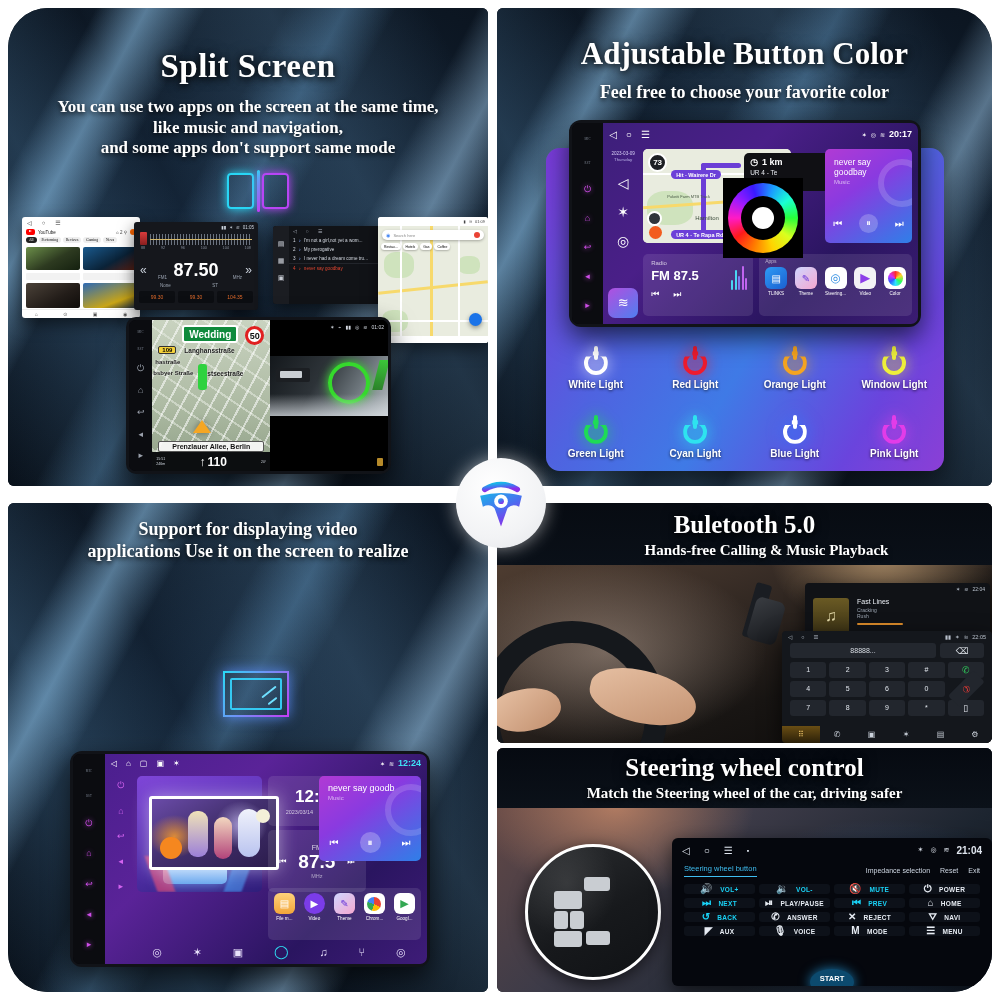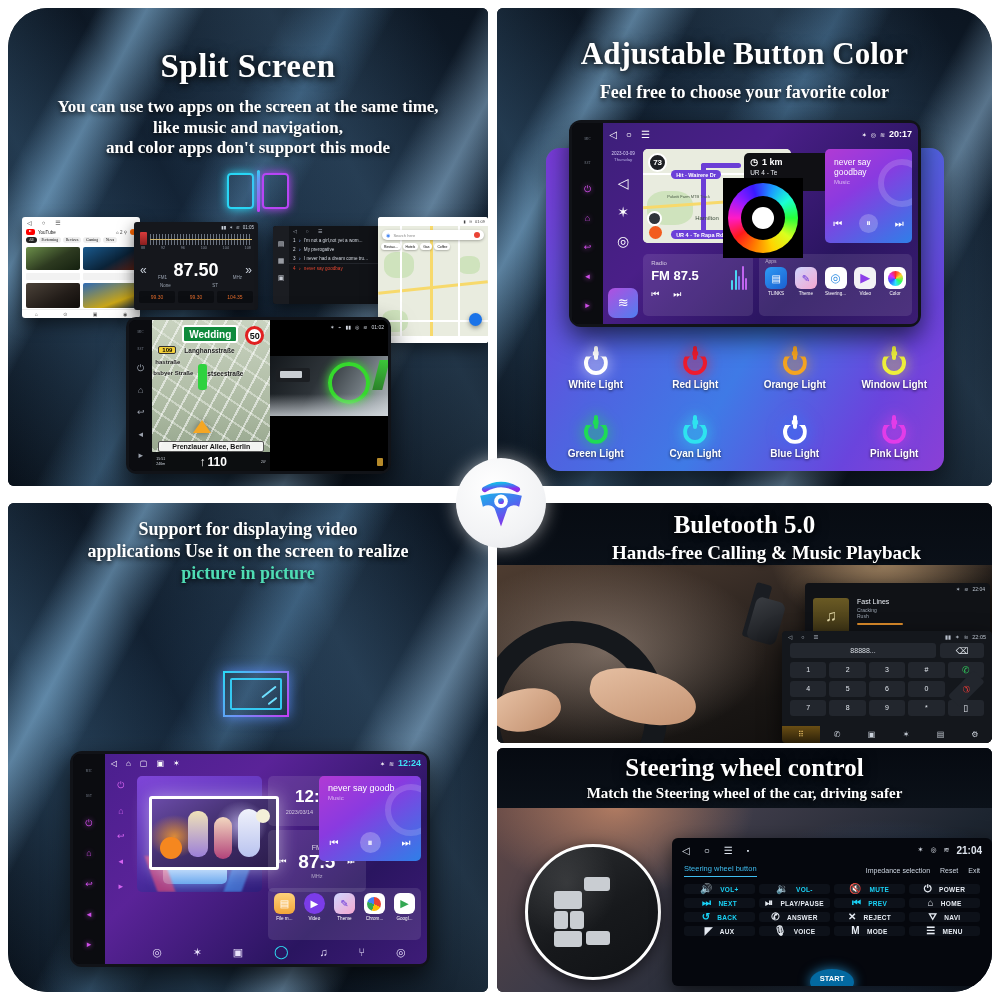--- a/index.html
+++ b/index.html
@@ -98,21 +98,21 @@
   .swtab { color:#3fbdf0; padding-bottom:3px; border-bottom:1.5px solid #3fbdf0; }
   .swtools { margin-left:auto; display:flex; gap:10px; color:#cfd7e3; font-size:7px; }
   .swgrid { display:grid; grid-template-columns:repeat(4,1fr); grid-template-rows:repeat(4,1fr);
             gap:4px; padding:7px 12px 2px; }
   .swbtn { background:#0d1119; border-radius:3px; display:flex; align-items:center; justify-content:center; gap:7px;
            font-family:"Liberation Sans", sans-serif; font-size:6.5px; font-weight:bold; letter-spacing:.3px; }
   .swbtn .g { font-size:10px; line-height:1; }
   .swbtn.on  { color:#19d3f7; }
   .swbtn.off { color:#e7ecf3; }
   .startbtn { position:absolute; left:50%; transform:translateX(-50%); bottom:-9px; width:44px; height:26px;
-              border-radius:50%; background:#0369a1; color:#fff; font-family:"Liberation Sans", sans-serif;
+              border-radius:50%; background:#0c4a6e; color:#fff; font-family:"Liberation Sans", sans-serif;
               font-size:7.5px; font-weight:bold; display:flex; align-items:center; justify-content:center;
               padding-bottom:8px; box-shadow:0 0 12px rgba(35,169,242,.7); }
 
   
   .photo-car { position:absolute; inset:0;
     background:
       radial-gradient(38% 55% at 78% 22%, rgba(255,208,150,.55), rgba(0,0,0,0) 60%),
       radial-gradient(50% 60% at 22% 62%, rgba(222,200,184,.40), rgba(0,0,0,0) 65%),
       linear-gradient(160deg,#5a4536 0%,#3a2e27 38%,#181513 70%,#0c0a09 100%); }
   .wheel-arc { position:absolute; border-radius:50%; border:22px solid #15181c; }
@@ -141,21 +141,21 @@
 <body>
 
 <div id="root">
 
   <div class="panel p-tl">
     <div class="beams"></div>
 
     <div class="htitle" style="margin-top:40px;font-size:33px;letter-spacing:.5px;">Split Screen</div>
     <div class="hsub" style="margin-top:12px;font-size:17px;">You can use two apps on the screen at the same time,</div>
     <div class="hsub" style="font-size:17px;">like music and navigation,</div>
-    <div class="hsub" style="font-size:17px;">and color apps don't support this mode</div>
+    <div class="hsub" style="font-size:17px;">and some apps don't support same mode</div>
 
     <div class="split-glyph" style="left:219px;top:165px;">
       <div class="lb"></div>
         <div class="mid"></div>
         <div class="rb"></div>
     </div>
 
     <div style="position:absolute;left:14px;top:209px;width:118px;height:101px;background:#fff;border-radius:3px;box-shadow:0 6px 16px rgba(0,0,0,.55);overflow:hidden;">
       <div class="fx" style="display:flex;gap:10px;align-items:center;height:11px;padding:0 5px;color:#222;font-size:6px;">
         <span>◁</span>
@@ -571,21 +571,20 @@
         </div>
       </div>
     </div>
   </div>
 
   <div class="panel p-bl">
     <div class="beams"></div>
 
     <div class="hsub" style="margin-top:16px;font-size:18px;">Support for displaying video</div>
     <div class="hsub" style="font-size:18px;">applications Use it on the screen to realize</div>
-    <div class="hsub accent-pip" style="font-size:18px;">picture in picture</div>
 
     <div class="pip-glyph" style="left:215px;top:168px;">
       <div class="inner"></div>
         <div class="sl1"></div>
         <div class="sl2"></div>
     </div>
 
     <div class="hu" style="left:62px;top:248px;width:360px;height:216px;border-radius:12px;">
       <div class="bezel">
         <div class="rail">
@@ -704,21 +703,21 @@
           </div>
         </div>
       </div>
     </div>
   </div>
 
   <div class="panel p-br">
     <div class="photo-car"></div>
     <div style="position:absolute;left:0;right:0;top:0;height:62px;background:linear-gradient(#070b12,#0a1018);"></div>
     <div class="htitle" style="margin-top:8px;font-size:25px;">Buletooth 5.0</div>
-    <div class="hsub" style="margin-top:2px;font-size:19px;margin-left:44px;">Hands-free Calling &amp; Music Playback</div>
+    <div class="hsub" style="margin-top:2px;font-size:15px;margin-left:44px;">Hands-free Calling &amp; Music Playback</div>
 
     <div class="wheel-arc" style="left:-20px;top:118px;width:190px;height:190px;"></div>
     <div class="hand" style="left:-6px;top:186px;width:70px;height:42px;transform:rotate(-12deg);"></div>
     <div class="hand" style="left:92px;top:168px;width:108px;height:52px;transform:rotate(12deg);border-radius:45% 55% 50% 50%;"></div>
 
     <div style="position:absolute;left:252px;top:80px;width:16px;height:56px;background:#1a1d22;transform:rotate(16deg);border-radius:3px;"></div>
     <div style="position:absolute;left:254px;top:96px;width:30px;height:44px;background:linear-gradient(140deg,#3a3d42,#15171b);border-radius:7px;transform:rotate(16deg);"></div>
 
     <div style="position:absolute;left:308px;top:80px;width:185px;height:82px;background:#101216;border-radius:4px;overflow:hidden;box-shadow:0 6px 18px rgba(0,0,0,.6);">
       <div class="fx" style="height:11px;display:flex;align-items:center;justify-content:flex-end;gap:4px;padding-right:5px;color:#b9c1cc;font-size:5px;">

